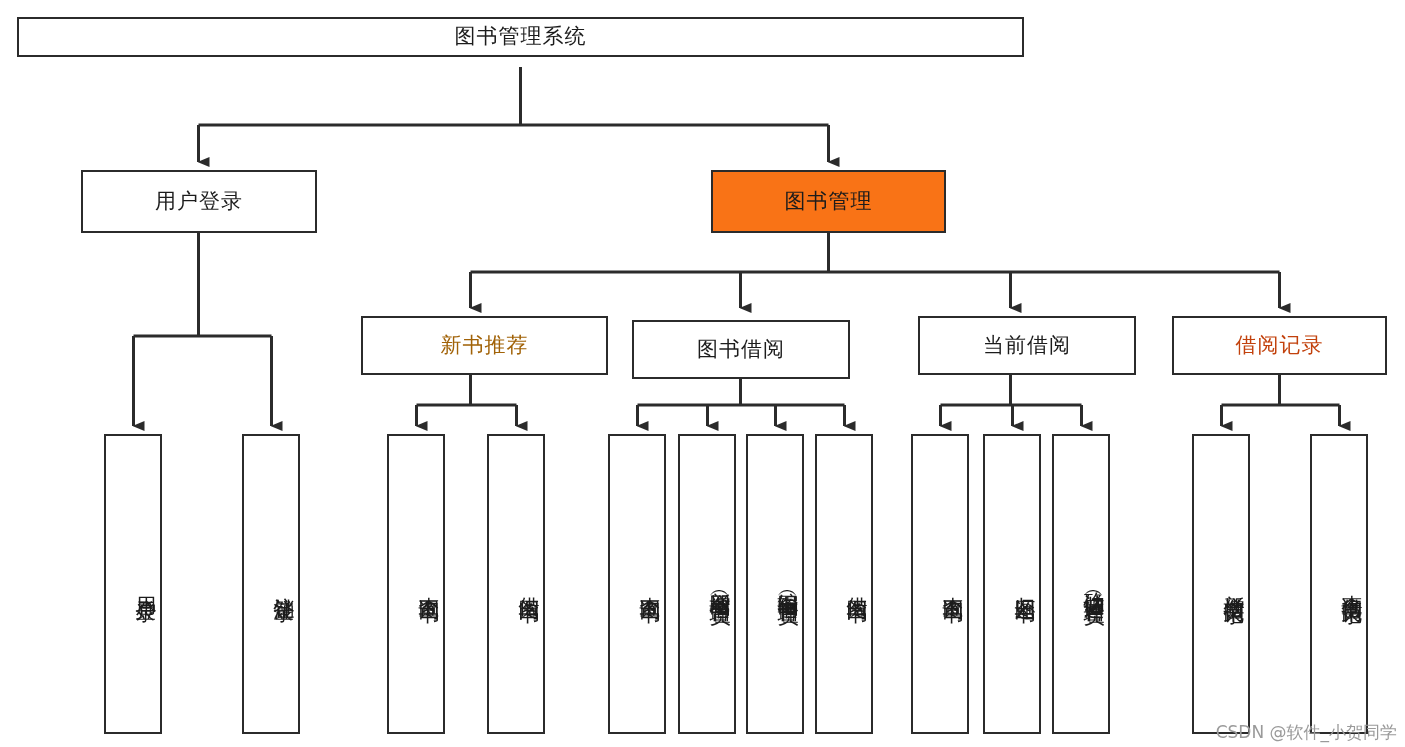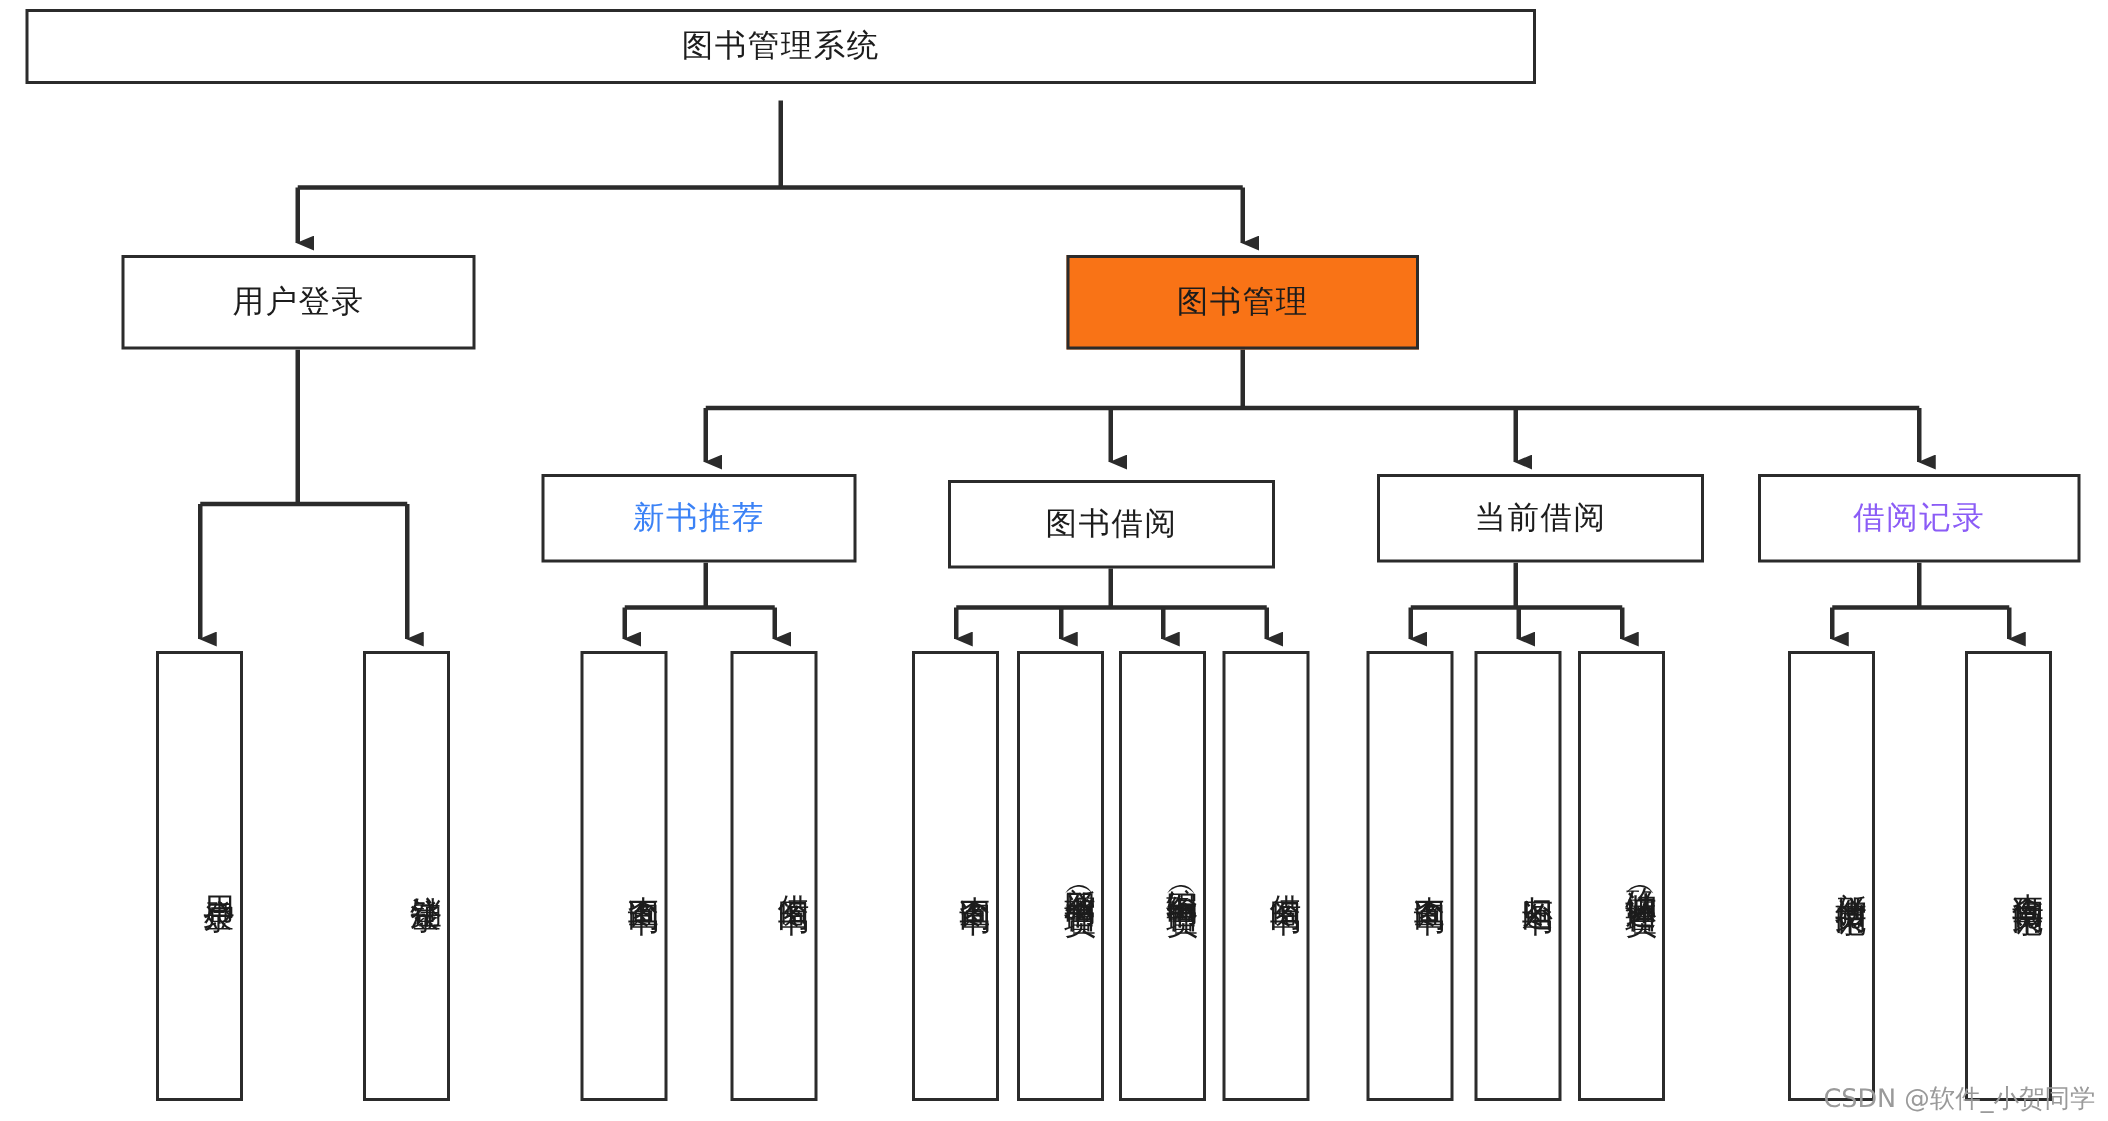--- a/index.html
+++ b/index.html
@@ -122,41 +122,41 @@
       <path d="M1012.5,405 L1012.5,426" marker-end="url(#arrow)"></path>
       <path d="M1081.5,405 L1081.5,426" marker-end="url(#arrow)"></path>
 
       <path d="M1279.5,375 L1279.5,405"></path>
       <path d="M1221.5,405 L1339.5,405"></path>
       <path d="M1221.5,405 L1221.5,426" marker-end="url(#arrow)"></path>
       <path d="M1339.5,405 L1339.5,426" marker-end="url(#arrow)"></path>
     </g>
   </svg>
 
-  <div class="node horiz" style="left: 17px; top: 6px; width: 1007px; height: 50px; border-color: rgb(43, 43, 43); background: rgb(255, 255, 255); color: rgb(28, 28, 28);">
+  <div class="node horiz" style="left: 17px; top: 17px; width: 1007px; height: 40px; border-color: rgb(43, 43, 43); background: rgb(255, 255, 255); color: rgb(28, 28, 28);">
     <span>图书管理系统</span>
   </div>
 
   <div class="node horiz" style="left: 81px; top: 170px; width: 236px; height: 63px; border-color: rgb(43, 43, 43); background: rgb(255, 255, 255); color: rgb(28, 28, 28);">
     <span>用户登录</span>
   </div>
   <div class="node horiz" style="left: 711px; top: 170px; width: 235px; height: 63px; border-color: rgb(43, 43, 43); background: #f97316; color: rgb(28, 28, 28);">
     <span>图书管理</span>
   </div>
 
-  <div class="node horiz" style="left: 361px; top: 316px; width: 210px; height: 59px; border-color: rgb(43, 43, 43); background: rgb(255, 255, 255); color: #3b82f6;">
+  <div class="node horiz" style="left: 361px; top: 316px; width: 247px; height: 59px; border-color: rgb(43, 43, 43); background: rgb(255, 255, 255); color: #a16207;">
     <span>新书推荐</span>
   </div>
   <div class="node horiz" style="left: 632px; top: 320px; width: 218px; height: 59px; border-color: rgb(43, 43, 43); background: rgb(255, 255, 255); color: rgb(28, 28, 28);">
     <span>图书借阅</span>
   </div>
   <div class="node horiz" style="left: 918px; top: 316px; width: 218px; height: 59px; border-color: rgb(43, 43, 43); background: rgb(255, 255, 255); color: rgb(28, 28, 28);">
     <span>当前借阅</span>
   </div>
-  <div class="node horiz" style="left: 1172px; top: 316px; width: 215px; height: 59px; border-color: rgb(43, 43, 43); background: rgb(255, 255, 255); color: #8b5cf6;">
+  <div class="node horiz" style="left: 1172px; top: 316px; width: 215px; height: 59px; border-color: rgb(43, 43, 43); background: rgb(255, 255, 255); color: #c2410c;">
     <span>借阅记录</span>
   </div>
 
   <div class="node vert" style="left: 104px; top: 434px; width: 58px; height: 300px; border-color: rgb(43, 43, 43); background: rgb(255, 255, 255); color: rgb(28, 28, 28);">
     <span class="vlabel">用户登录</span>
   </div>
   <div class="node vert" style="left: 242px; top: 434px; width: 58px; height: 300px; border-color: rgb(43, 43, 43); background: rgb(255, 255, 255); color: rgb(28, 28, 28);">
     <span class="vlabel">注销登录</span>
   </div>
   <div class="node vert" style="left: 387px; top: 434px; width: 58px; height: 300px; border-color: rgb(43, 43, 43); background: rgb(255, 255, 255); color: rgb(28, 28, 28);">

